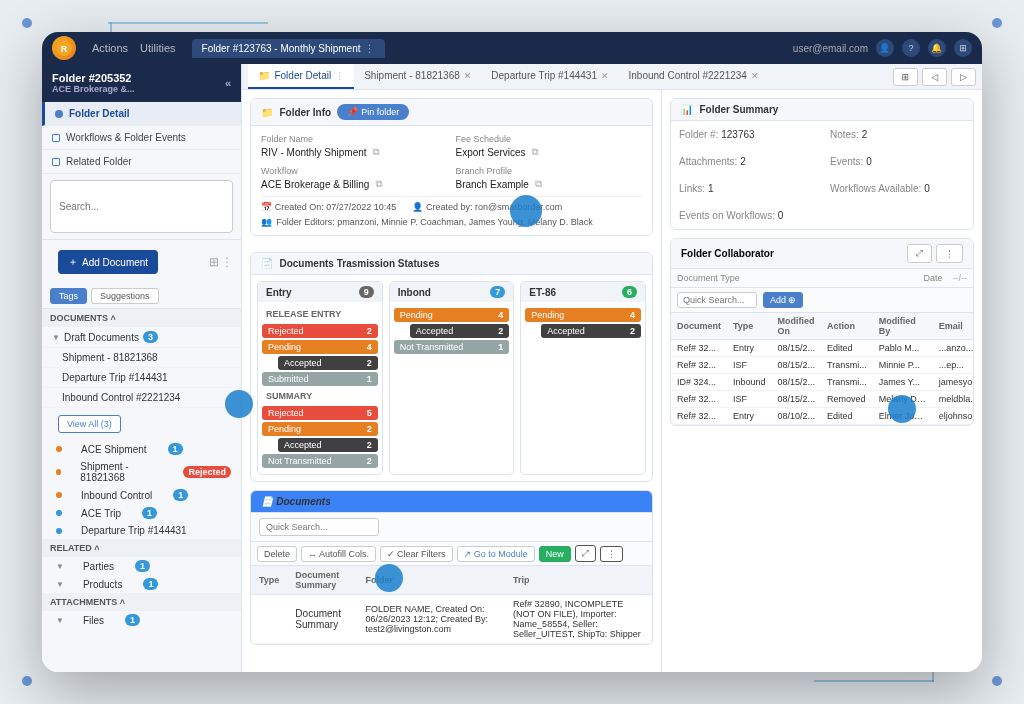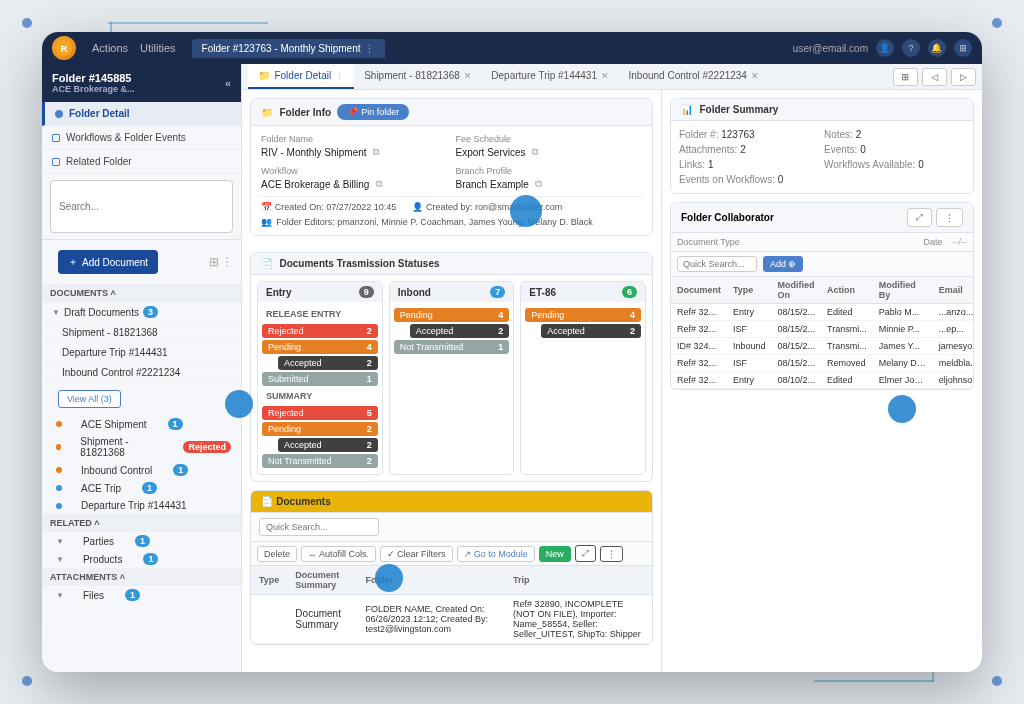--- a/index.html
+++ b/index.html
@@ -410,26 +410,27 @@
     }
 
     
     .documents-section {
       margin: 0 8px 8px;
       border: 1px solid #dde3ec;
       border-radius: 6px;
       overflow: hidden;
     }
     .docs-header {
-      background: #eab308;
+      background: #3b82f6;
       padding: 5px 10px;
       display: flex;
       align-items: center;
       justify-content: space-between;
       border-bottom: 1px solid #dde3ec;
+      font-style: italic;
     }
     .docs-search-row {
       padding: 5px 8px;
       background: #fafbfc;
       border-bottom: 1px solid #dde3ec;
       display: flex;
       align-items: center;
       gap: 6px;
     }
     .docs-table {
@@ -467,21 +468,21 @@
       overflow: hidden;
     }
     .folder-summary-body {
       padding: 8px;
       background: white;
       font-size: 10px;
     }
     .summary-grid {
       display: grid;
       grid-template-columns: 1fr 1fr;
-      gap: 4px;
+      gap: 16px;
     }
     .summary-item { font-size: 10px; color: #333; }
     .summary-label { color: #888; }
 
     
     .collaborator-section {
       margin: 0 8px 8px;
       border: 1px solid #dde3ec;
       border-radius: 6px;
       overflow: hidden;
@@ -602,21 +603,21 @@
       <div class="top-nav-icon">🔔</div>
       <div class="top-nav-icon">⊞</div>
     </div>
   </div>
 
   <div class="main-layout">
 
     <div class="sidebar">
       <div class="sidebar-header">
         <div>
-          <div>Folder #145885</div>
+          <div>Folder #205352</div>
           <div class="sidebar-header-sub">ACE Brokerage &amp;...</div>
         </div>
         <span style="cursor:pointer; color:#aac;">«</span>
       </div>
 
       <div class="sidebar-nav-item active">
         <div class="icon-dot"></div>
         <span>Folder Detail</span>
       </div>
       <div class="sidebar-nav-item">
@@ -636,20 +637,24 @@
         <button class="sidebar-add-btn">
           <span>＋</span>
           <span>Add Document</span>
         </button>
         <div style="display:flex; gap:2px;">
           <span style="cursor:pointer; color:#aaa; font-size:12px;">⊞</span>
           <span style="cursor:pointer; color:#aaa; font-size:12px;">⋮</span>
         </div>
       </div>
 
+      <div class="sidebar-tags-row">
+        <button class="tag-btn active">Tags</button>
+        <button class="tag-btn">Suggestions</button>
+      </div>
 
       <div class="sidebar-section-title">
         <span>Documents ˄</span>
       </div>
 
       <div class="sidebar-doc-item">
         <span style="color:#888; font-size:8px;">▼</span>
         <span>Draft Documents</span>
         <span class="badge badge-blue">3</span>
       </div>

